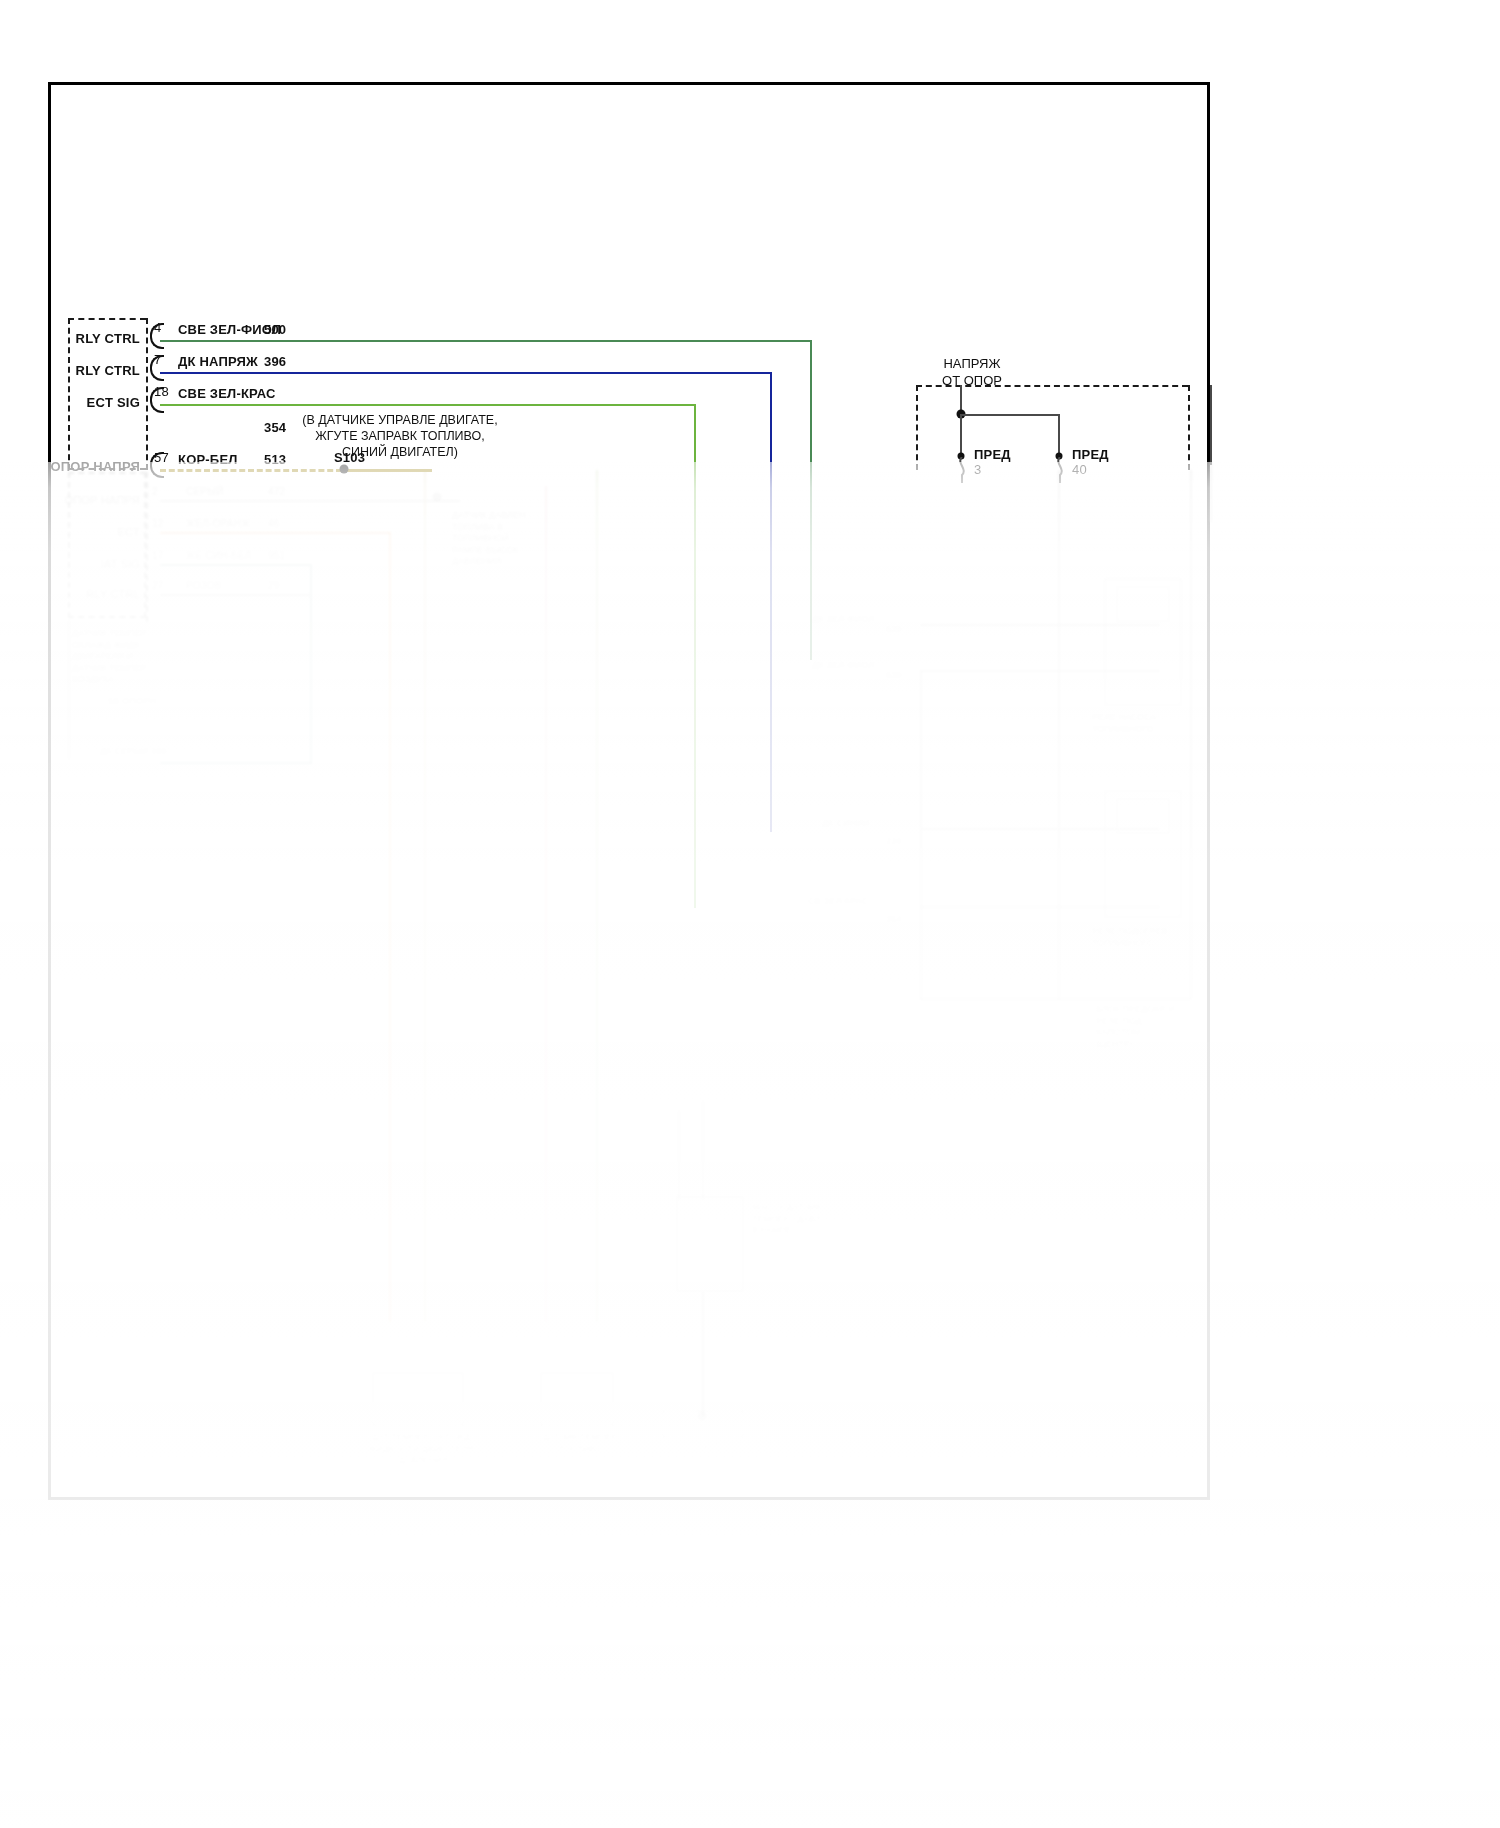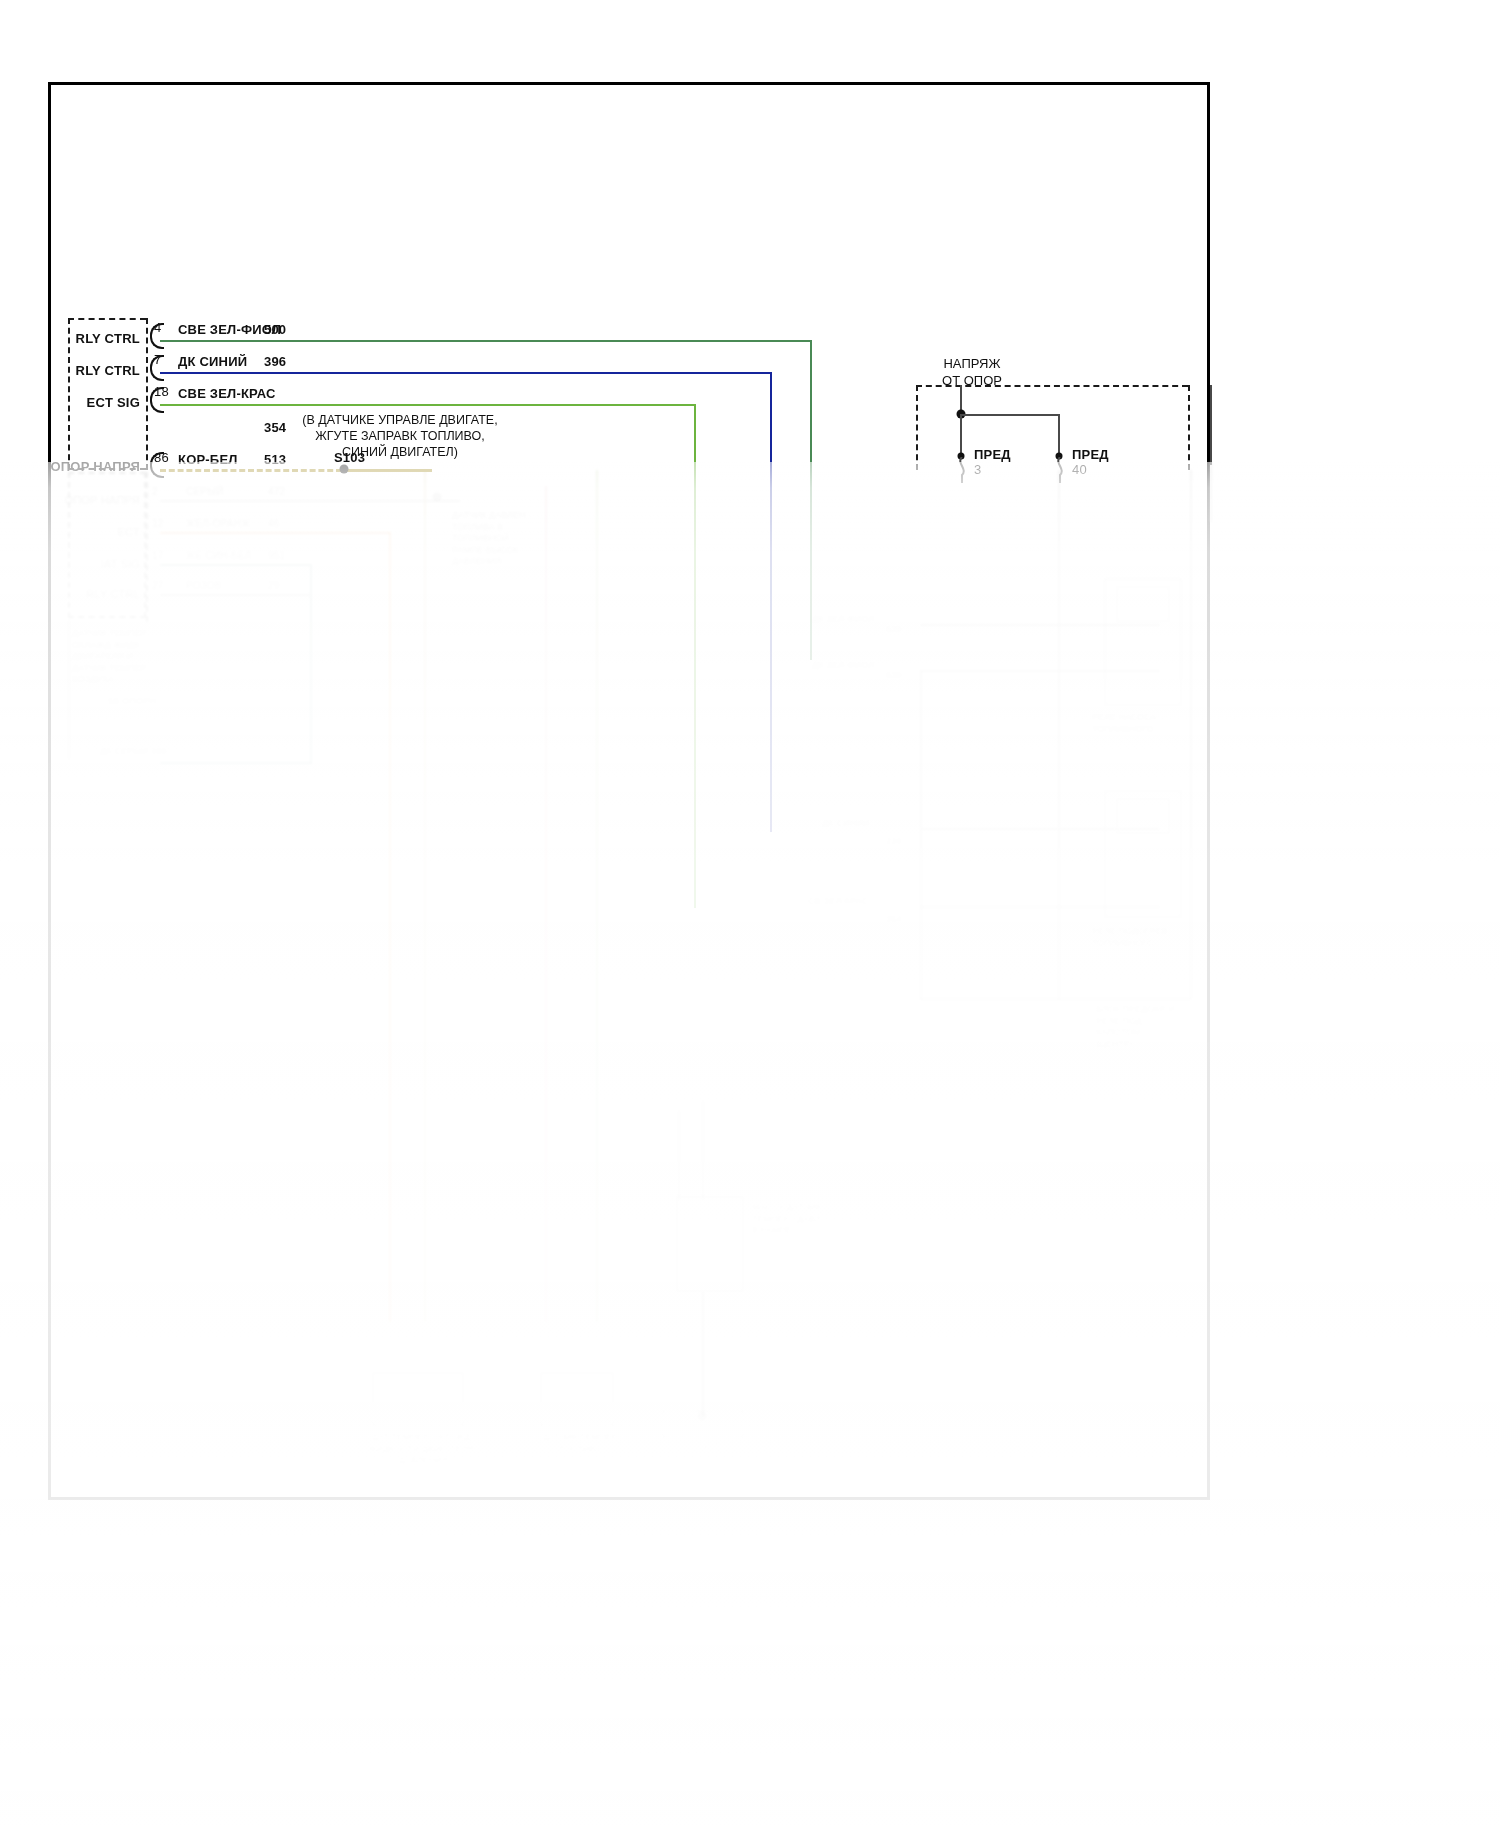--- a/index.html
+++ b/index.html
@@ -184,42 +184,42 @@
     <div class="pin" style="left:150px;top:323px;"></div>
     <div class="lbl" style="left:154px;top:320px;">4</div>
     <div class="lbl b" style="left:178px;top:322px;">СВЕ ЗЕЛ-ФИОЛ</div>
     <div class="lbl b" style="left:264px;top:322px;">500</div>
     <div class="hline" style="left:160px;top:340px;width:652px;border-color:#4a8a55;"></div>
     <div class="vline" style="left:810px;top:340px;height:320px;border-color:#4a8a55;"></div>
 
     <div class="lbl b r" style="left:140px;top:363px;">RLY CTRL</div>
     <div class="pin" style="left:150px;top:355px;"></div>
     <div class="lbl" style="left:154px;top:352px;">7</div>
-    <div class="lbl b" style="left:178px;top:354px;">ДК СИНИЙ</div>
+    <div class="lbl b" style="left:178px;top:354px;">ДК НАПРЯЖ</div>
     <div class="lbl b" style="left:264px;top:354px;">396</div>
     <div class="hline" style="left:160px;top:372px;width:612px;border-color:#15259b;"></div>
     <div class="vline" style="left:770px;top:372px;height:460px;border-color:#15259b;"></div>
 
     <div class="lbl b r" style="left:140px;top:395px;">ECT SIG</div>
     <div class="pin" style="left:150px;top:387px;"></div>
     <div class="lbl" style="left:154px;top:384px;">18</div>
     <div class="lbl b" style="left:178px;top:386px;">СВЕ ЗЕЛ-КРАС</div>
     <div class="lbl b" style="left:264px;top:386px;margin-top:34px;">354</div>
     <div class="hline" style="left:160px;top:404px;width:536px;border-color:#6cb43f;"></div>
     <div class="vline" style="left:694px;top:404px;height:504px;border-color:#6cb43f;"></div>
 
     <div class="txtblock b" style="left:260px;top:412px;width:280px;text-align:center;font-size:12.5px;">
       <div>(В ДАТЧИКЕ УПРАВЛЕ ДВИГАТЕ,</div>
       <div>ЖГУТЕ ЗАПРАВК ТОПЛИВО,</div>
       <div>СИНИЙ ДВИГАТЕЛ)</div>
     </div>
 
     <div class="lbl b r" style="left:140px;top:459px;">ОПОР НАПРЯ</div>
     <div class="pin" style="left:150px;top:452px;"></div>
-    <div class="lbl" style="left:154px;top:450px;">86</div>
+    <div class="lbl" style="left:154px;top:450px;">57</div>
     <div class="lbl b" style="left:178px;top:452px;">КОР-БЕЛ</div>
     <div class="lbl b" style="left:264px;top:452px;">513</div>
 
     <div class="hline" style="left:160px;top:469px;width:182px;border-top:3px dashed #a08a1e;"></div>
     <div class="hline" style="left:346px;top:469px;width:86px;border-color:#a08a1e;border-top-width:3px;"></div>
     <div class="node" style="left:344px;top:469px;"></div>
     <div class="lbl b" style="left:334px;top:450px;">S103</div>
 
     <div class="txtblock b" style="left:882px;top:356px;width:180px;text-align:center;font-size:13px;">
       <div>НАПРЯЖ</div>

